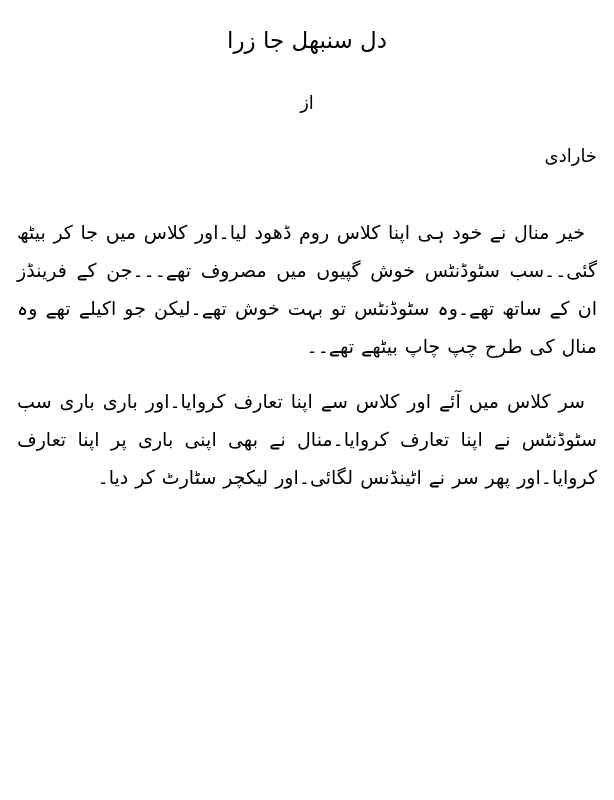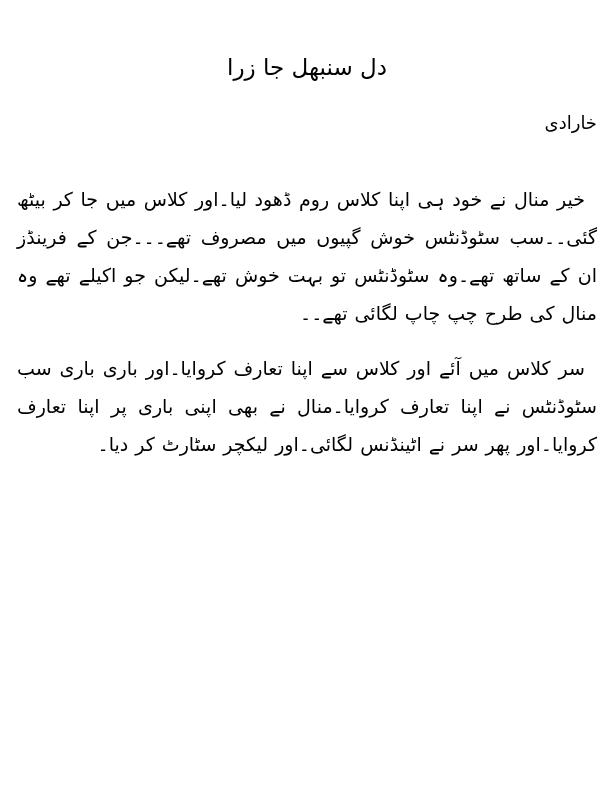--- a/index.html
+++ b/index.html
@@ -12,21 +12,21 @@
     height: 800px;
     overflow: hidden;
     font-family: "DejaVu Sans", sans-serif;
     color: #000000;
     -webkit-font-smoothing: antialiased;
   }
   .page {
     box-sizing: border-box;
     width: 614px;
     height: 800px;
-    padding: 52px 17px 0 17px;
+    padding: 25px 17px 0 17px;
     background: #ffffff;
   }
   .title {
     direction: rtl;
     text-align: center;
     font-size: 23px;
     font-weight: 400;
     margin: 0;
     line-height: 30px;
   }
@@ -63,20 +63,21 @@
   .story p:last-child {
     margin-bottom: 0;
   }
 </style>
 </head>
 <body>
 
 <div class="page">
   <h1 class="title">دل سنبھل جا زرا</h1>
 
+  <div class="byline">از</div>
 
   <div class="author">خارادی</div>
 
   <div class="story">
-    <p class="indented">خیر منال نے خود ہی اپنا کلاس روم ڈھود لیا۔اور کلاس میں جا کر بیٹھ گئی۔۔سب سٹوڈنٹس خوش گپیوں میں مصروف تھے۔۔۔جن کے فرینڈز ان کے ساتھ تھے۔وہ سٹوڈنٹس تو بہت خوش تھے۔لیکن جو اکیلے تھے وہ منال کی طرح چپ چاپ لگائی تھے۔۔</p>
+    <p class="indented">خیر منال نے خود ہی اپنا کلاس روم ڈھود لیا۔اور کلاس میں جا کر بیٹھ گئی۔۔سب سٹوڈنٹس خوش گپیوں میں مصروف تھے۔۔۔جن کے فرینڈز ان کے ساتھ تھے۔وہ سٹوڈنٹس تو بہت خوش تھے۔لیکن جو اکیلے تھے وہ منال کی طرح چپ چاپ بیٹھے تھے۔۔</p>
     <p class="indented">سر کلاس میں آئے اور کلاس سے اپنا تعارف کروایا۔اور باری باری سب سٹوڈنٹس نے اپنا تعارف کروایا۔منال نے بھی اپنی باری پر اپنا تعارف کروایا۔اور پھر سر نے اٹینڈنس لگائی۔اور لیکچر سٹارٹ کر دیا۔</p>
   </div>
 </div>
 
 </body></html>

